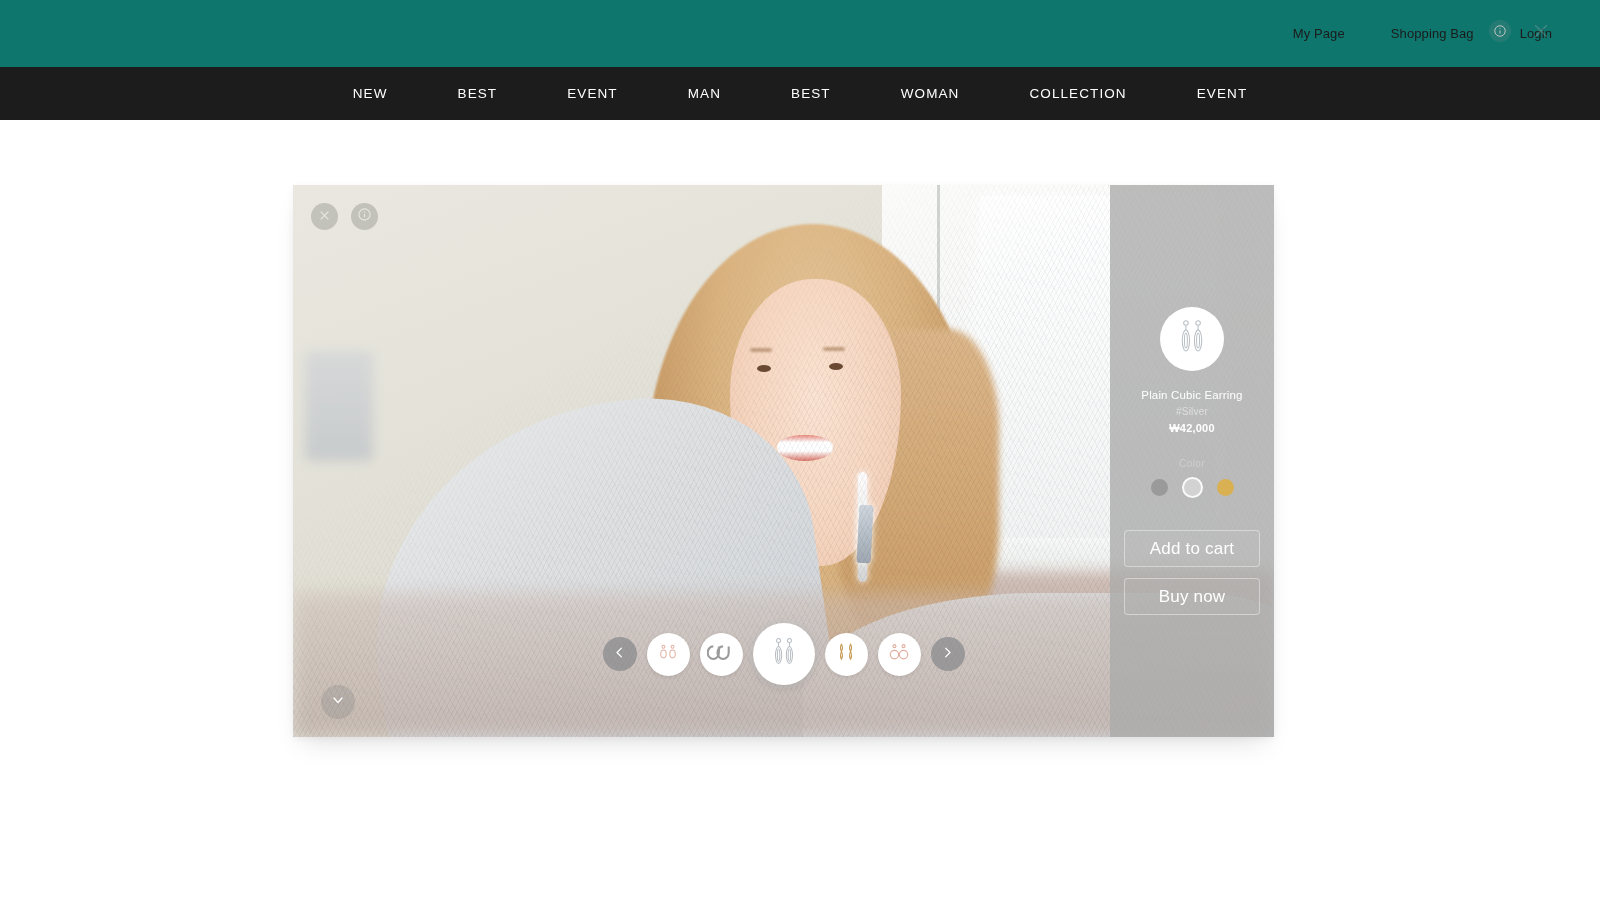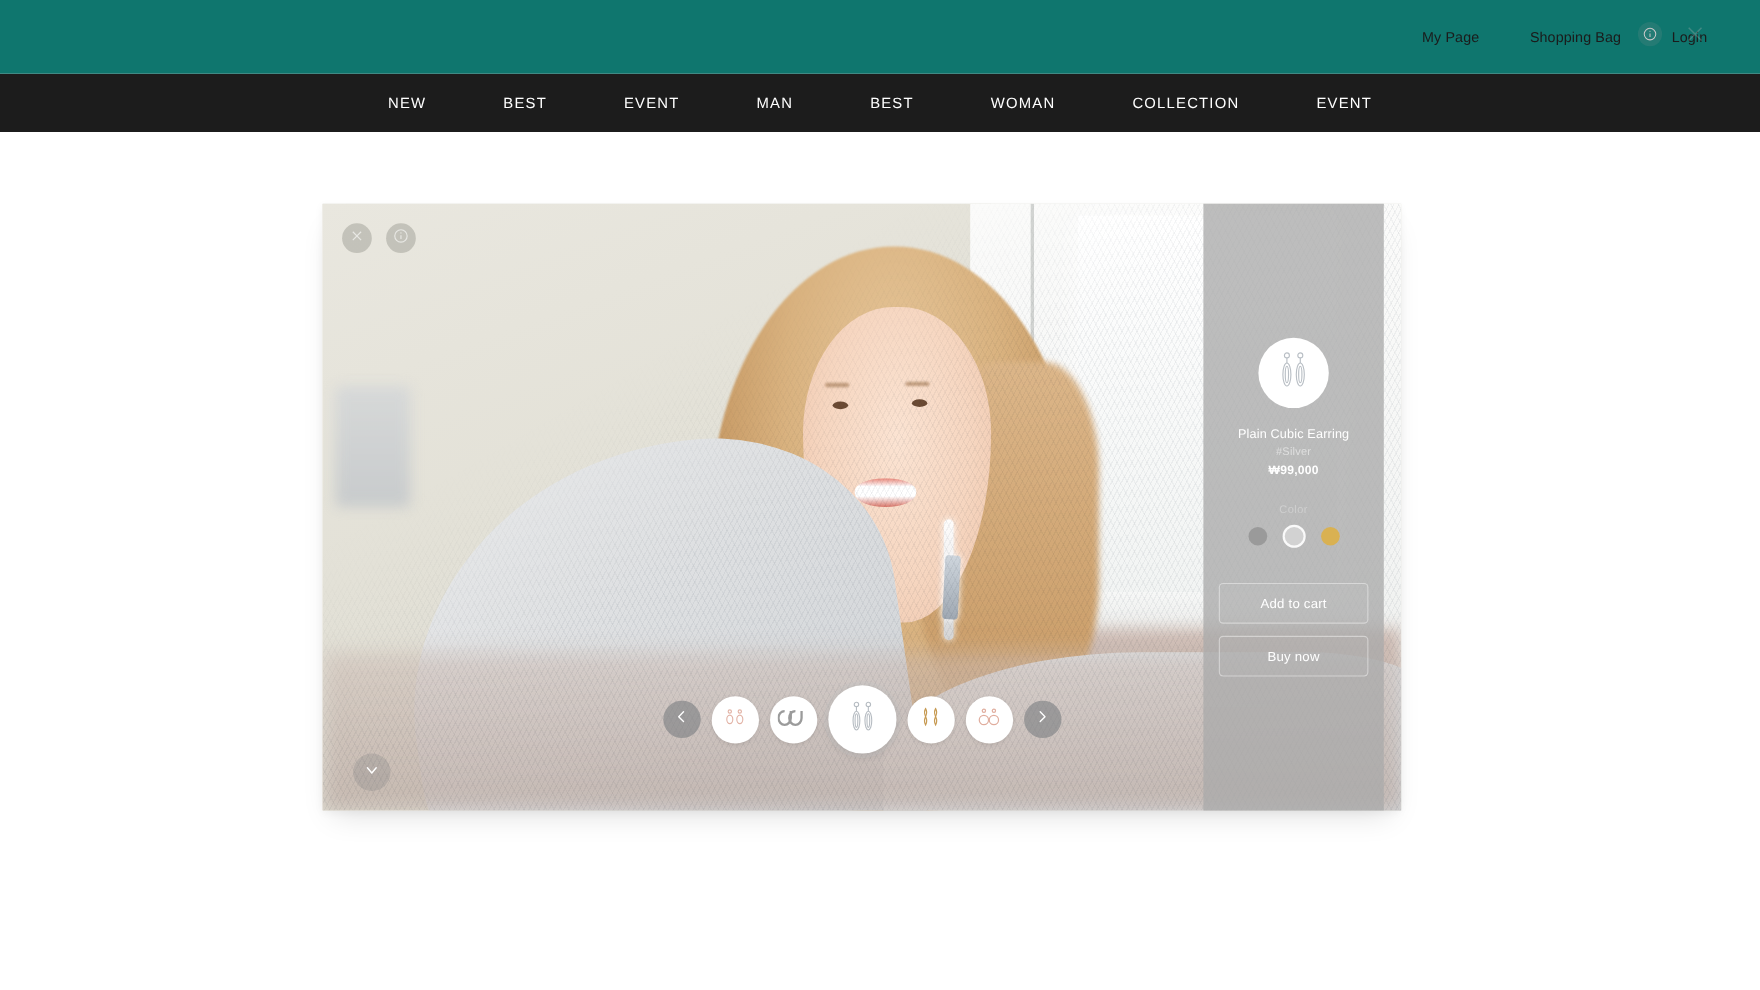--- a/index.html
+++ b/index.html
@@ -227,21 +227,21 @@
   }
   .thumb.active {
     width: 62px; height: 62px;
     border: 2px solid rgba(255,255,255,.95);
     box-shadow: 0 0 0 4px rgba(200,200,200,.28), 0 2px 8px rgba(0,0,0,.16);
   }
 
   
   .panel {
     position: absolute;
-    right: 16px; top: 0;
+    right: 0; top: 0;
     width: 164px; height: 100%;
     background: rgba(170,170,170,.78);
     display: flex; flex-direction: column; align-items: center;
     padding-top: 122px;
   }
   .panel-thumb {
     width: 64px; height: 64px; border-radius: 50%;
     background: #ffffff;
     display: flex; align-items:center; justify-content:center;
   }
@@ -267,21 +267,21 @@
   .sw.selected { box-shadow: 0 0 0 2px rgba(255,255,255,.92); }
   .panel-actions {
     margin-top: 34px;
     display: flex; flex-direction: column; gap: 11px;
     width: 136px;
   }
   .pbtn {
     height: 37px; border-radius: 4px;
     border: 1px solid rgba(255,255,255,.42);
     background: rgba(255,255,255,.03);
-    color: #ffffff; font-size: 12px;
+    color: #ffffff; font-size: 17px;
     display:flex; align-items:center; justify-content:center;
     cursor: pointer; letter-spacing: .2px;
   }
 </style>
 </head>
 <body>
 
 <div class="topbar">
   <div class="topbar-links">
     <span class="topbar-link">My Page</span>
@@ -449,21 +449,21 @@
             <circle cx="27" cy="7" r="2.6"></circle>
               <line x1="27" y1="9.6" x2="27" y2="15"></line>
             <ellipse cx="27" cy="27" rx="4.2" ry="12"></ellipse>
               <ellipse cx="27" cy="27" rx="1.7" ry="8.6"></ellipse>
           </svg>
         </span>
       </div>
 
       <div class="panel-title">Plain Cubic Earring</div>
       <div class="panel-tag">#Silver</div>
-      <div class="panel-price">₩99,000</div>
+      <div class="panel-price">₩42,000</div>
 
       <div class="panel-color-label">Color</div>
       <div class="swatches">
         <span class="sw" style="background:#9a9a9a"></span>
         <span class="sw selected" style="background:#d2d2d2"></span>
         <span class="sw" style="background:#d9b152"></span>
       </div>
 
       <div class="panel-actions">
         <div class="pbtn">Add to cart</div>

